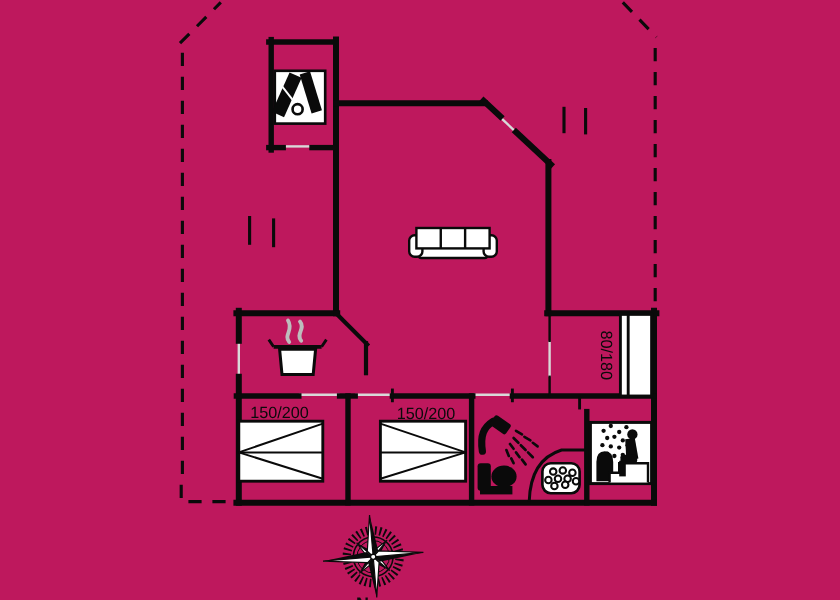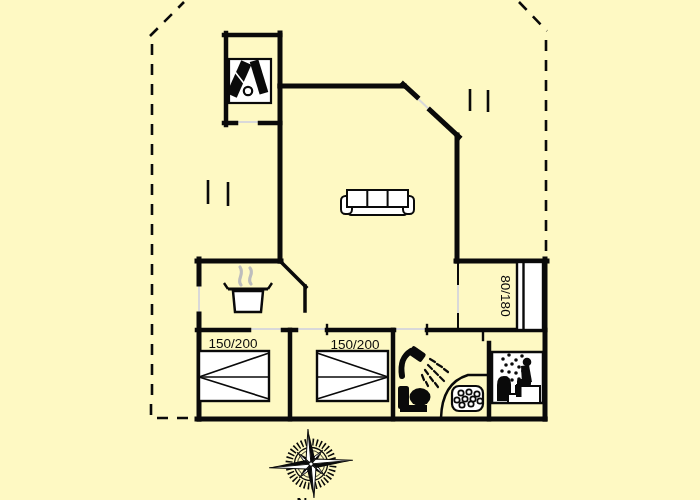--- a/index.html
+++ b/index.html
@@ -1,17 +1,17 @@
 <!DOCTYPE html>
 <html><head>
 <meta charset="utf-8">
 <style>
   html,body{margin:0;padding:0;background:#ffffff;}
   .stage{
-    position:relative;width:700px;height:500px;background:#fef9c3;
+    position:relative;width:700px;height:500px;background:#be185d;
     overflow:hidden;font-family:"Liberation Sans", sans-serif;
   }
   svg{display:block;}
   text{font-family:"Liberation Sans", sans-serif;fill:#0a0a0a;}
 </style>
 </head>
 <body>
 
 <div class="stage">
 <svg viewBox="0 0 700 500" width="700" height="500">

